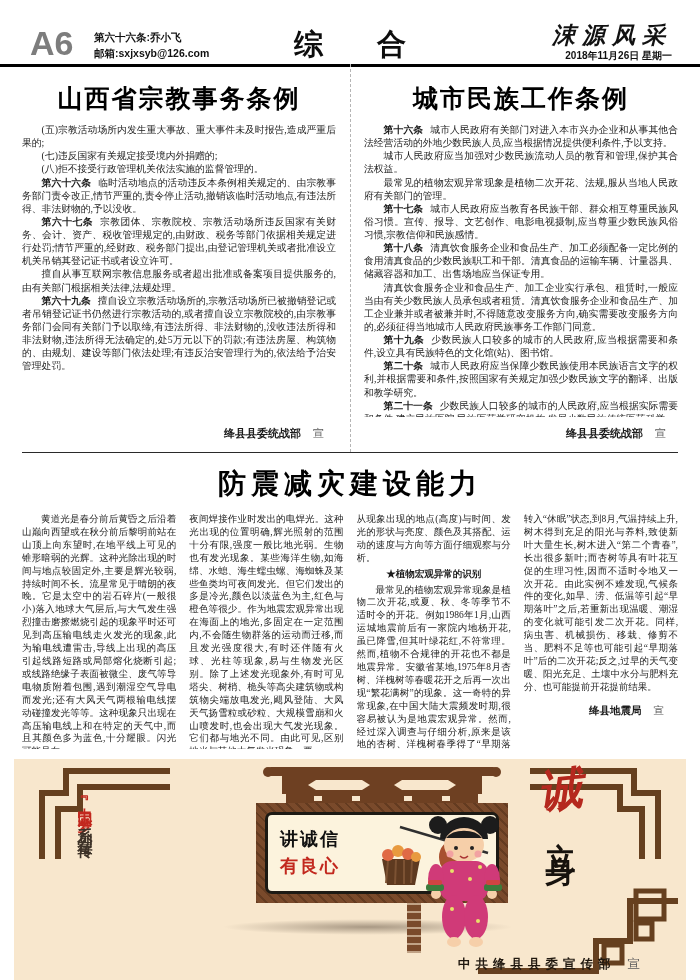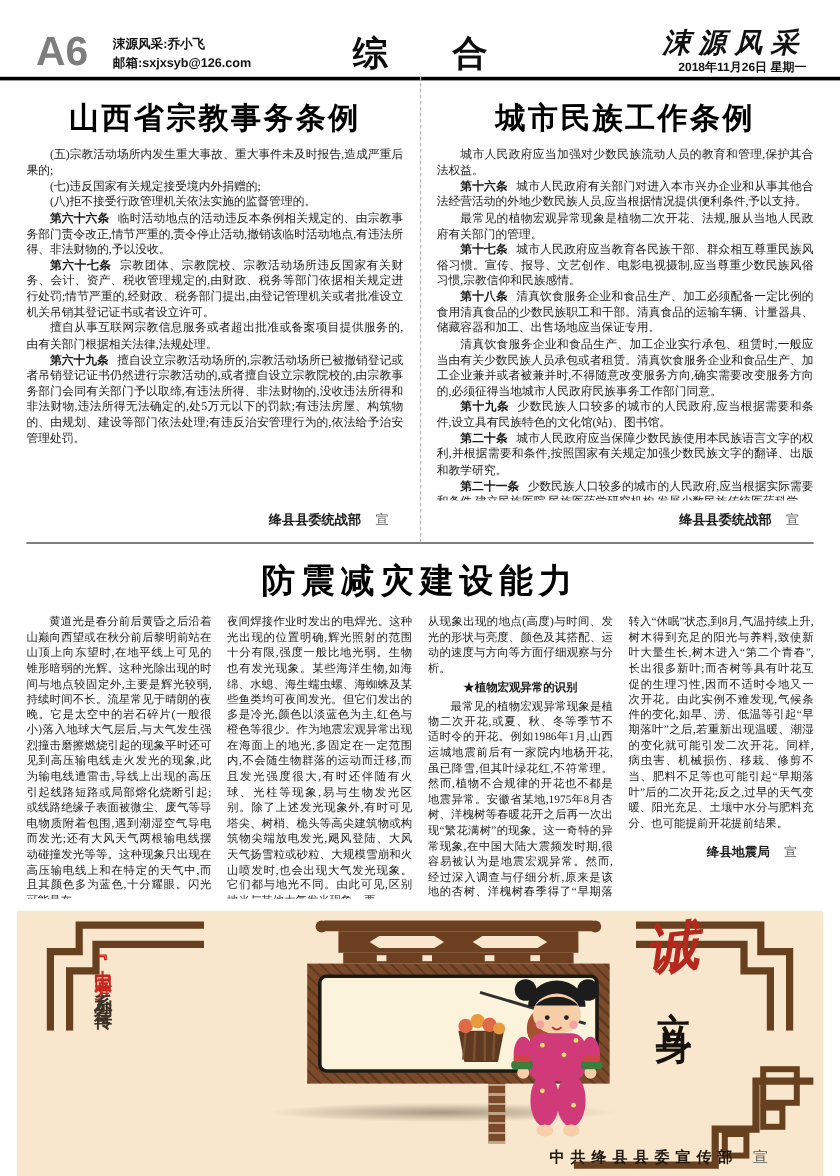--- a/index.html
+++ b/index.html
@@ -80,21 +80,21 @@
 
 <div class="page">
 
   <header>
     <div class="section-chars">
       <span>综</span>
       <span>合</span>
     </div>
     <div class="page-label">A6</div>
     <div class="editor-block">
-      <div>涑源风采:乔小飞</div>
+      <div>第六十六条:乔小飞</div>
       <div>邮箱:sxjxsyb@126.com</div>
     </div>
     <div class="masthead">涑源风采</div>
     <div class="dateline">2018年11月26日 星期一</div>
   </header>
 
   <section class="articles">
     <article class="art">
       <h1>山西省宗教事务条例</h1>
       <div class="art-body">
@@ -106,22 +106,22 @@
           <p class="para">擅自从事互联网宗教信息服务或者超出批准或备案项目提供服务的,由有关部门根据相关法律,法规处理。</p>
           <p class="para"><span class="lead">第六十九条</span>擅自设立宗教活动场所的,宗教活动场所已被撤销登记或者吊销登记证书仍然进行宗教活动的,或者擅自设立宗教院校的,由宗教事务部门会同有关部门予以取缔,有违法所得、非法财物的,没收违法所得和非法财物,违法所得无法确定的,处5万元以下的罚款;有违法房屋、构筑物的、由规划、建设等部门依法处理;有违反治安管理行为的,依法给予治安管理处罚。</p>
         </div>
       <div class="sig">
         <span>绛县县委统战部</span><span class="sig-suffix">宣</span>
       </div>
     </article>
     <article class="art">
       <h1>城市民族工作条例</h1>
       <div class="art-body">
+          <p class="para"><span class="lead">第十六条</span>城市人民政府有关部门对进入本市兴办企业和从事其他合法经营活动的外地少数民族人员,应当根据情况提供便利条件,予以支持。</p>
           <p class="para">城市人民政府应当加强对少数民族流动人员的教育和管理,保护其合法权益。</p>
-          <p class="para"><span class="lead">第十六条</span>城市人民政府有关部门对进入本市兴办企业和从事其他合法经营活动的外地少数民族人员,应当根据情况提供便利条件,予以支持。</p>
           <p class="para">最常见的植物宏观异常现象是植物二次开花、法规,服从当地人民政府有关部门的管理。</p>
           <p class="para"><span class="lead">第十七条</span>城市人民政府应当教育各民族干部、群众相互尊重民族风俗习惯。宣传、报导、文艺创作、电影电视摄制,应当尊重少数民族风俗习惯,宗教信仰和民族感情。</p>
           <p class="para"><span class="lead">第十八条</span>清真饮食服务企业和食品生产、加工必须配备一定比例的食用清真食品的少数民族职工和干部。清真食品的运输车辆、计量器具、储藏容器和加工、出售场地应当保证专用。</p>
           <p class="para">清真饮食服务企业和食品生产、加工企业实行承包、租赁时,一般应当由有关少数民族人员承包或者租赁。清真饮食服务企业和食品生产、加工企业兼并或者被兼并时,不得随意改变服务方向,确实需要改变服务方向的,必须征得当地城市人民政府民族事务工作部门同意。</p>
           <p class="para"><span class="lead">第十九条</span>少数民族人口较多的城市的人民政府,应当根据需要和条件,设立具有民族特色的文化馆(站)、图书馆。</p>
           <p class="para"><span class="lead">第二十条</span>城市人民政府应当保障少数民族使用本民族语言文字的权利,并根据需要和条件,按照国家有关规定加强少数民族文字的翻译、出版和教学研究。</p>
           <p class="para"><span class="lead">第二十一条</span>少数民族人口较多的城市的人民政府,应当根据实际需要和条件,建立民族医院,民族医药学研究机构,发展少数民族传统医药科学。</p>
         </div>
       <div class="sig">
         <span>绛县县委统战部</span><span class="sig-suffix">宣</span>
@@ -187,20 +187,24 @@
         <polygon points="60,15 106,15 114,20 106,25 60,25 52,20" fill="#f8e7cd"></polygon>
         <polygon points="146,15 192,15 200,20 192,25 146,25 138,20" fill="#f8e7cd"></polygon>
         <rect x="30" y="29" width="192" height="9" fill="#6e4022"></rect>
         <rect x="58" y="31" width="8" height="5" fill="#f8e7cd"></rect>
         <rect x="96" y="31" width="8" height="5" fill="#f8e7cd"></rect>
         <rect x="148" y="31" width="8" height="5" fill="#f8e7cd"></rect>
         <rect x="186" y="31" width="8" height="5" fill="#f8e7cd"></rect>
       </svg>
       <div class="board-frame">
         <div class="board-panel">
+          <div class="board-text">
+            <div class="bt1">讲诚信</div>
+            <div class="bt2">有良心</div>
+          </div>
           <svg class="board-illustration" width="128" height="72" viewBox="0 0 128 72">
             <line x1="34" y1="10" x2="122" y2="36" stroke="#2f2f2f" stroke-width="2.5"></line>
             <path d="M82 10 a9 9 0 0 1 18 2 l-18 0 z" fill="#8f8f85"></path>
             <circle cx="91" cy="16" r="8" fill="#e9bd92"></circle>
             <ellipse cx="88" cy="40" rx="15" ry="17" fill="#a8502f"></ellipse>
             <rect x="70" y="52" width="38" height="12" rx="5" fill="#4a3a30"></rect>
             <polygon points="16,42 54,42 49,68 21,68" fill="#5e3a20"></polygon>
             <path d="M22 44 L20 66 M30 43 L29 67 M38 43 L38 67 M46 43 L45 66" stroke="#7c5233" stroke-width="2"></path>
             <circle cx="22" cy="38" r="6" fill="#e06a45"></circle>
             <circle cx="32" cy="34" r="6" fill="#e89a3f"></circle>

